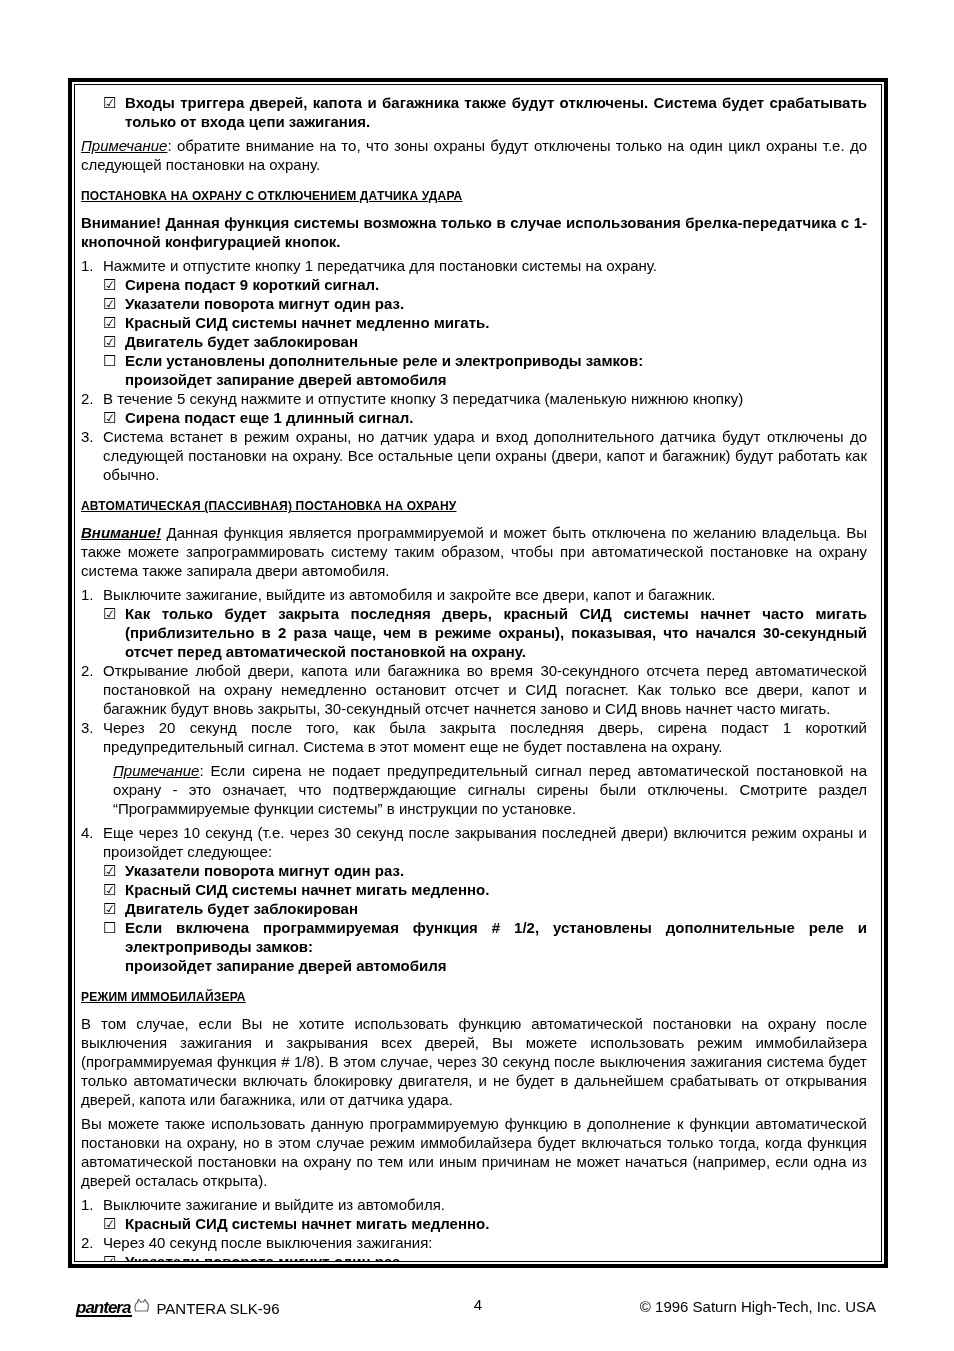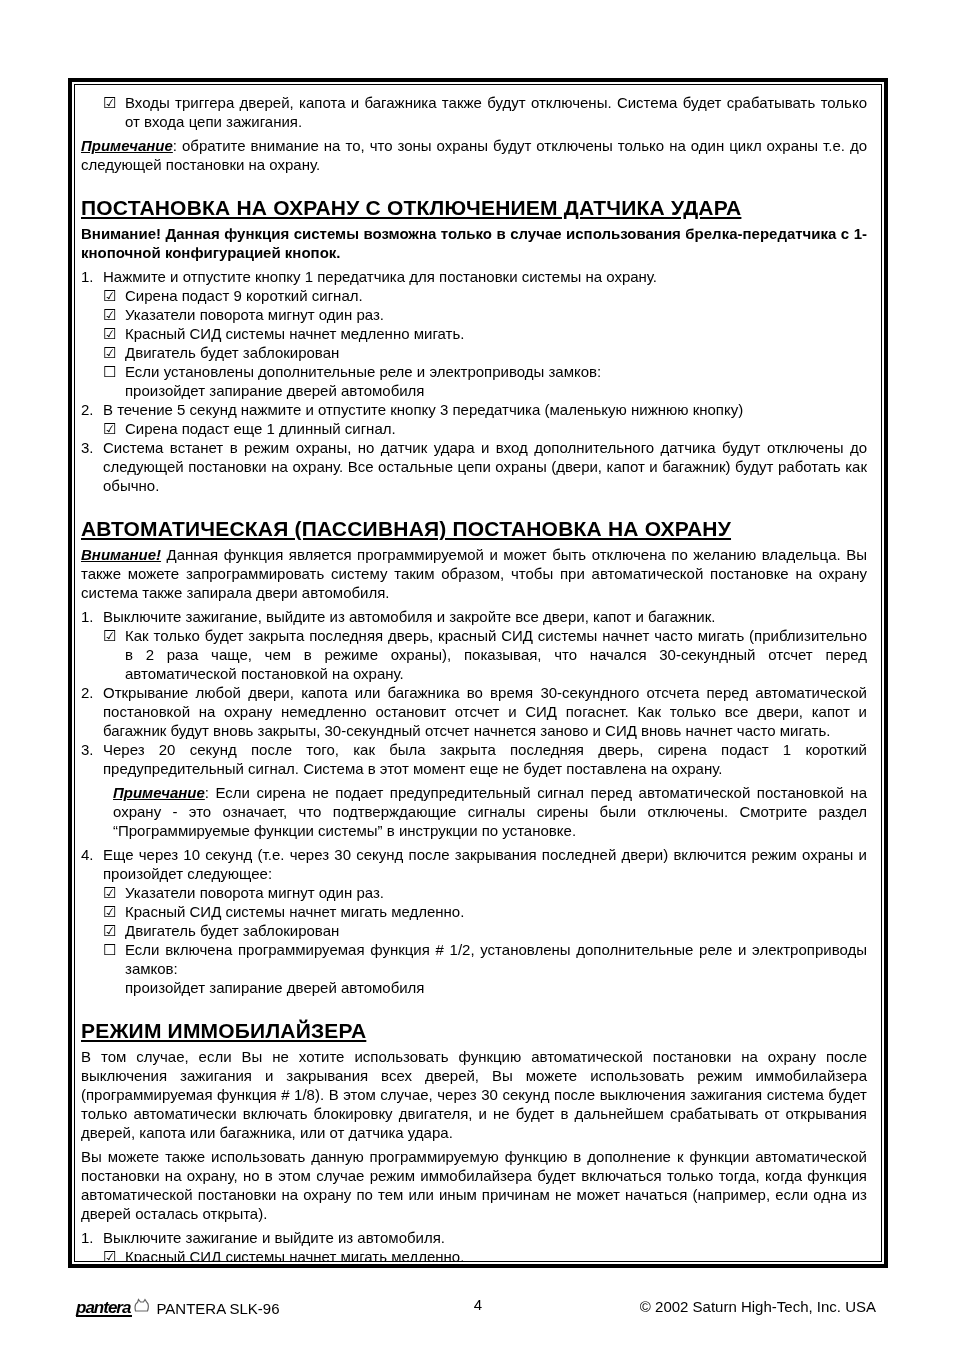--- a/index.html
+++ b/index.html
@@ -12,33 +12,33 @@
     position:absolute;left:68px;top:78px;width:820px;height:1190px;
     border:4px solid #000;box-sizing:border-box;background:#fff;
   }
   .content-inner{
     position:absolute;left:2px;top:2px;right:2px;bottom:2px;
     border:1px solid #000;padding:8px 14px 8px 6px;overflow:hidden;
     font-size:15px;line-height:19px;text-align:justify;
   }
   .block{margin:0 0 5px 0;}
   .heading{
-    font-size:21px;font-weight:bold;text-decoration:underline;
-    margin:24px 0 7px 0;text-align:left;letter-spacing:0.2px;
+    font-size:12px;font-weight:bold;text-decoration:underline;
+    margin:13px 0 7px 0;text-align:left;letter-spacing:0.2px;
   }
   .warning{font-weight:bold;}
   .warning-label{font-weight:bold;font-style:italic;text-decoration:underline;}
-  .note-label{font-weight:bold;font-style:italic;text-decoration:underline;}
+  .note-label{font-weight:normal;font-style:italic;text-decoration:underline;}
   .note-indent{margin-left:32px;}
   .step{display:flex;}
   .step .num{flex:0 0 22px;text-align:left;}
   .step .stext{flex:1;}
   .check-item{display:flex;padding-left:22px;}
   .check-item .glyph{flex:0 0 22px;font-size:15px;}
-  .check-item .ctext{flex:1;}
+  .check-item .ctext{flex:1;font-weight:bold;}
   .step-group{margin:0 0 5px 0;}
   .step-group .step,.step-group .check-item{margin:0;}
   .footer{position:absolute;left:68px;width:820px;top:1296px;height:40px;font-size:15px;}
   .footer-left{position:absolute;left:8px;top:2px;display:flex;align-items:center;}
   .logo-script{
     font-weight:bold;font-style:italic;font-size:17px;letter-spacing:-1px;
     border-bottom:2px solid #000;line-height:15px;padding-right:2px;
   }
   .logo-cat{margin:0 6px 6px 1px;}
   .footer-page{position:absolute;left:0;right:0;top:0;text-align:center;}
@@ -185,15 +185,15 @@
 
   <div class="footer">
     <div class="footer-left">
       <span class="logo-script">pantera</span>
       <svg class="logo-cat" width="17" height="15" viewBox="0 0 17 15">
         <path d="M2.5 13 Q1 6 4.5 4.5 L5.5 1.5 L7.5 4 L10.5 4 L12 1.5 L14 4.5 Q16.5 7 14.5 13 Z" fill="none" stroke="#666" stroke-width="1.2"></path>
       </svg>
       <span>PANTERA SLK-96</span>
     </div>
     <div class="footer-page">4</div>
-    <div class="footer-right">© 2002 Saturn High-Tech, Inc. USA</div>
+    <div class="footer-right">© 1996 Saturn High-Tech, Inc. USA</div>
   </div>
 </div>
 
 </body></html>

